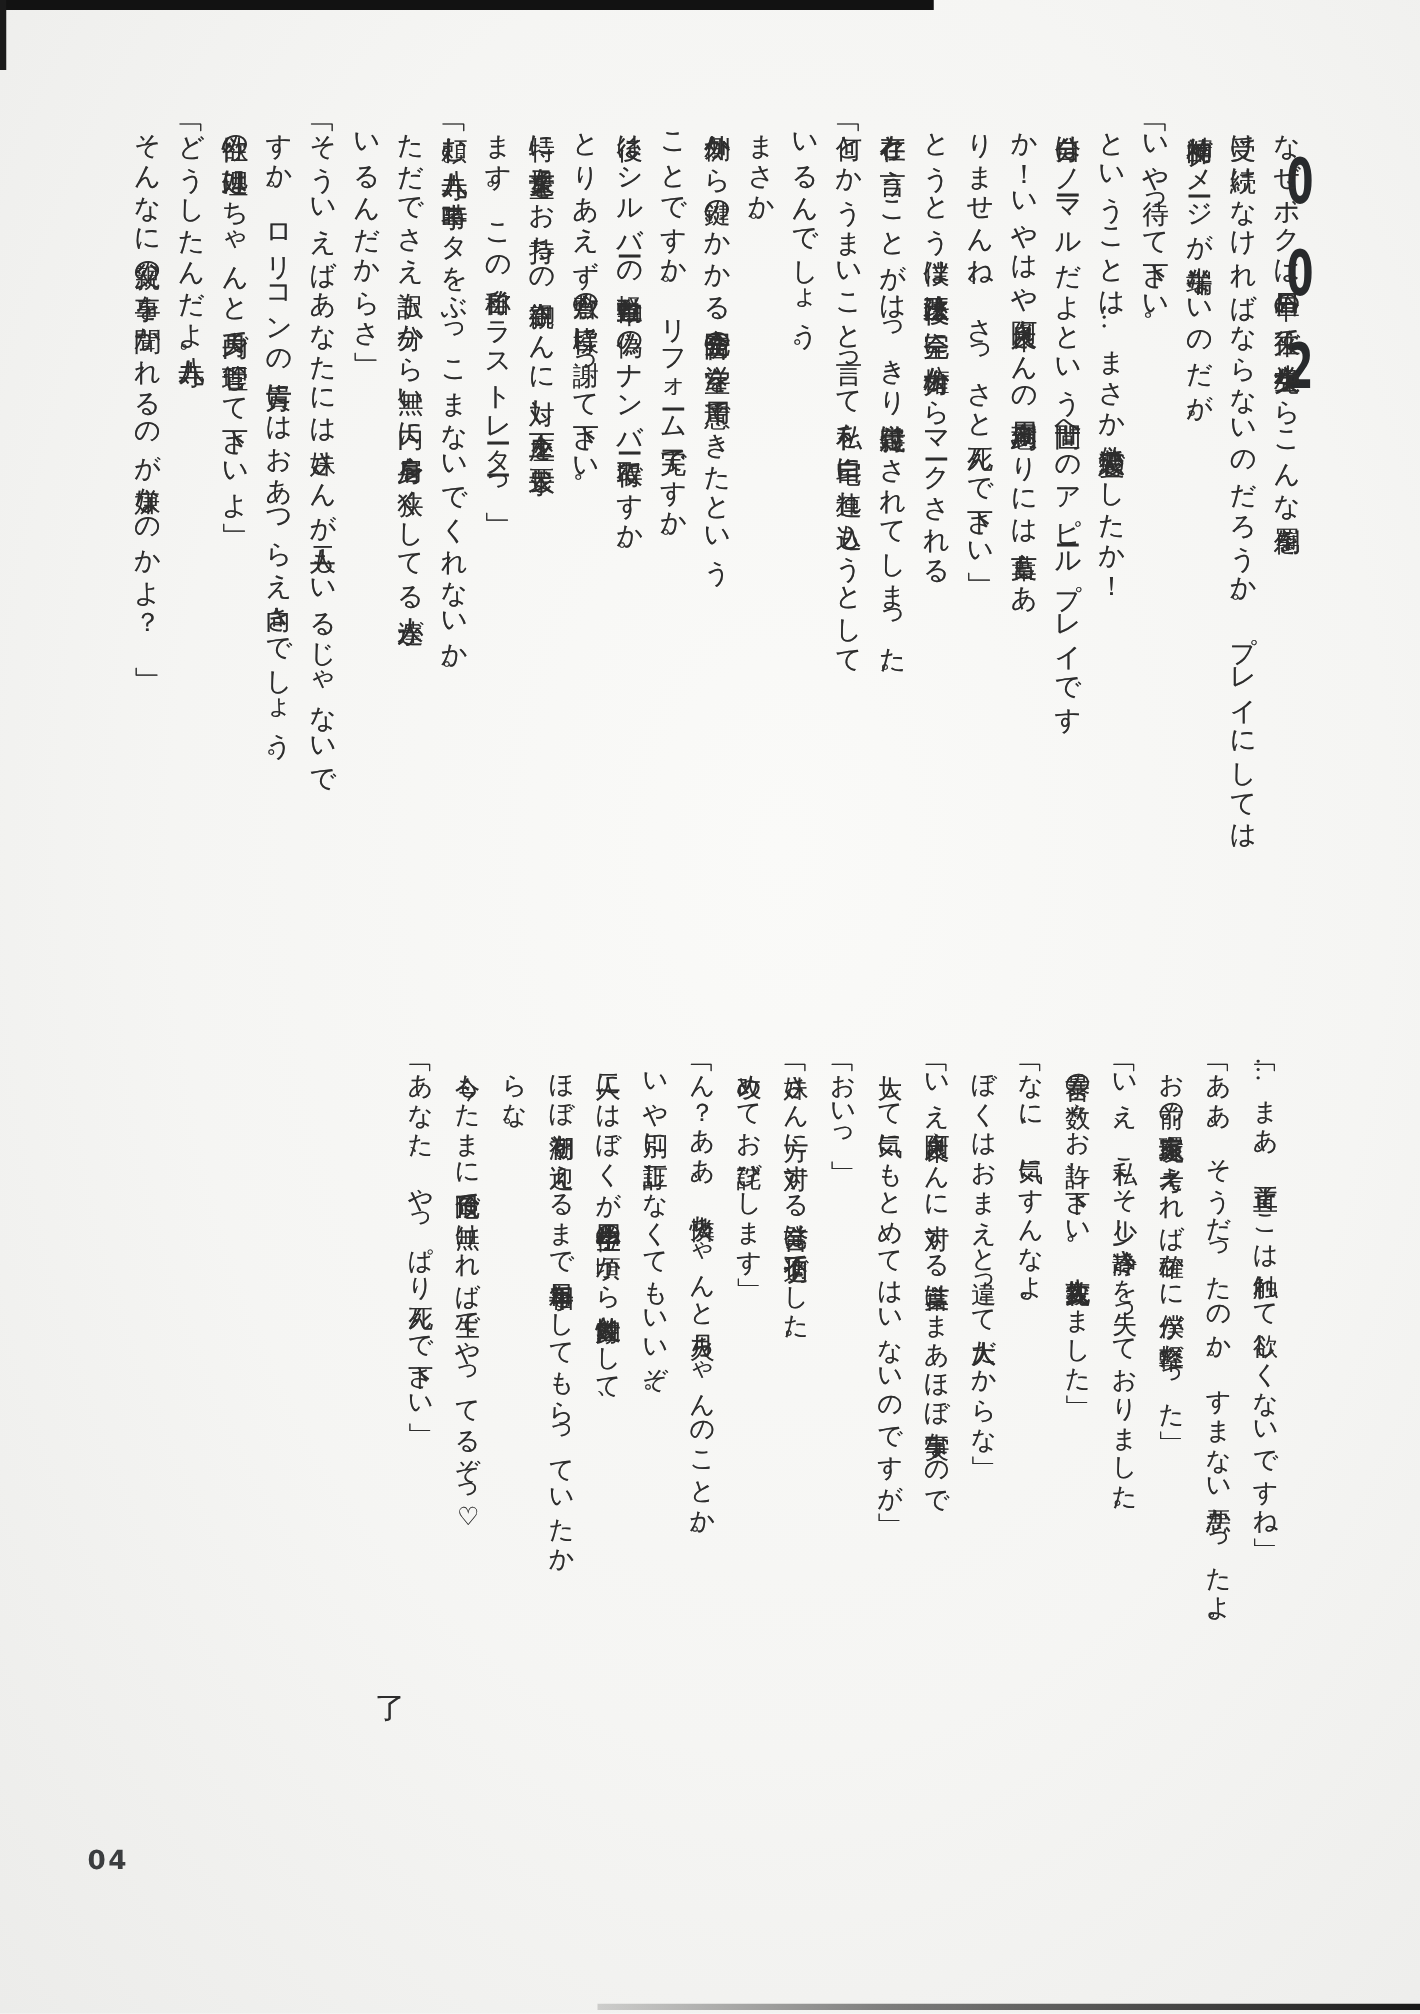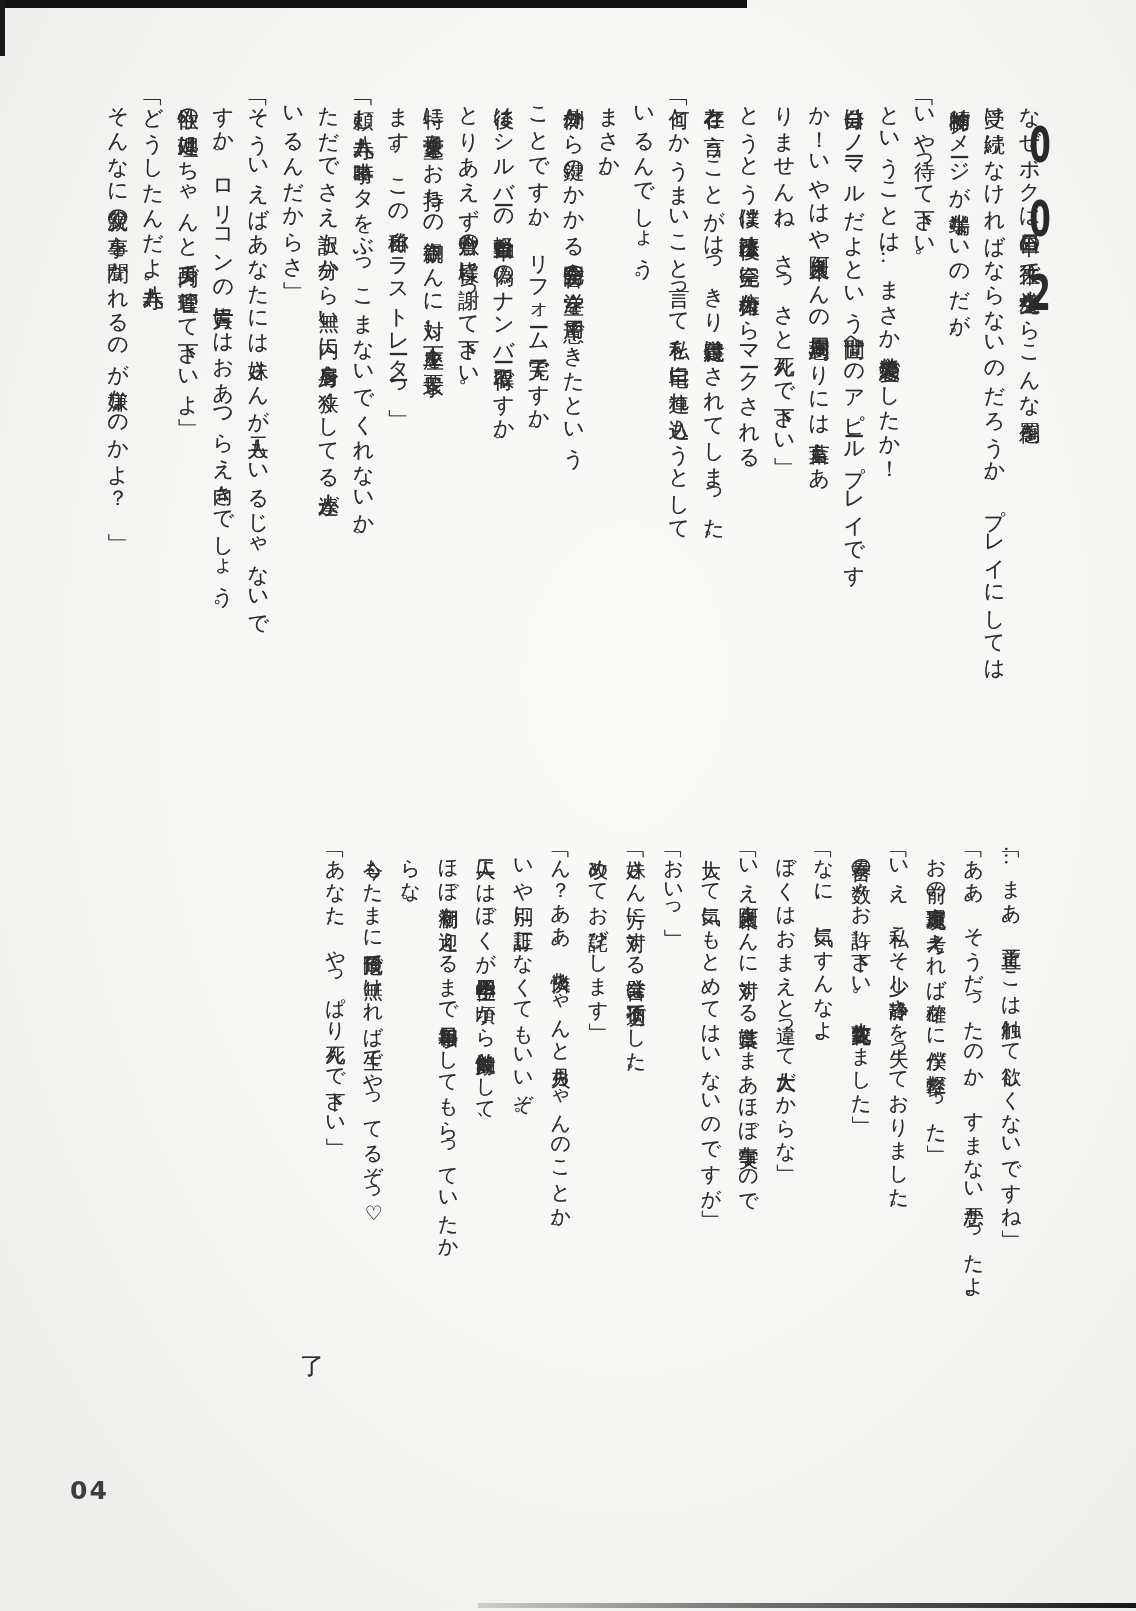--- a/index.html
+++ b/index.html
@@ -36,21 +36,21 @@
   }
   .block-top{right:96px;top:92px;width:933px;height:545px;font-size:21px;letter-spacing:1.2px;}
   .block-bottom{right:114px;top:845px;width:696px;height:465px;font-size:20px;letter-spacing:0.6px;}
   .end-mark{
     position:absolute;left:300px;top:1350px;font-size:24px;color:#2d2d2d;
     text-shadow:0 0 .5px rgba(45,45,45,.55);
   }
   .page-number{
     position:absolute;left:70px;top:1476px;
     font-family:"DejaVu Sans","Liberation Sans",sans-serif;
-    font-weight:700;font-size:25px;letter-spacing:2px;color:#3b3d3f;
+    font-weight:700;font-size:21px;letter-spacing:2px;color:#3b3d3f;
   }
 </style>
 </head>
 <body>
 
 <div class="paper">
 
   <div class="scan-top"></div>
   <div class="scan-left"></div>
   <div class="scan-bottom"></div>

